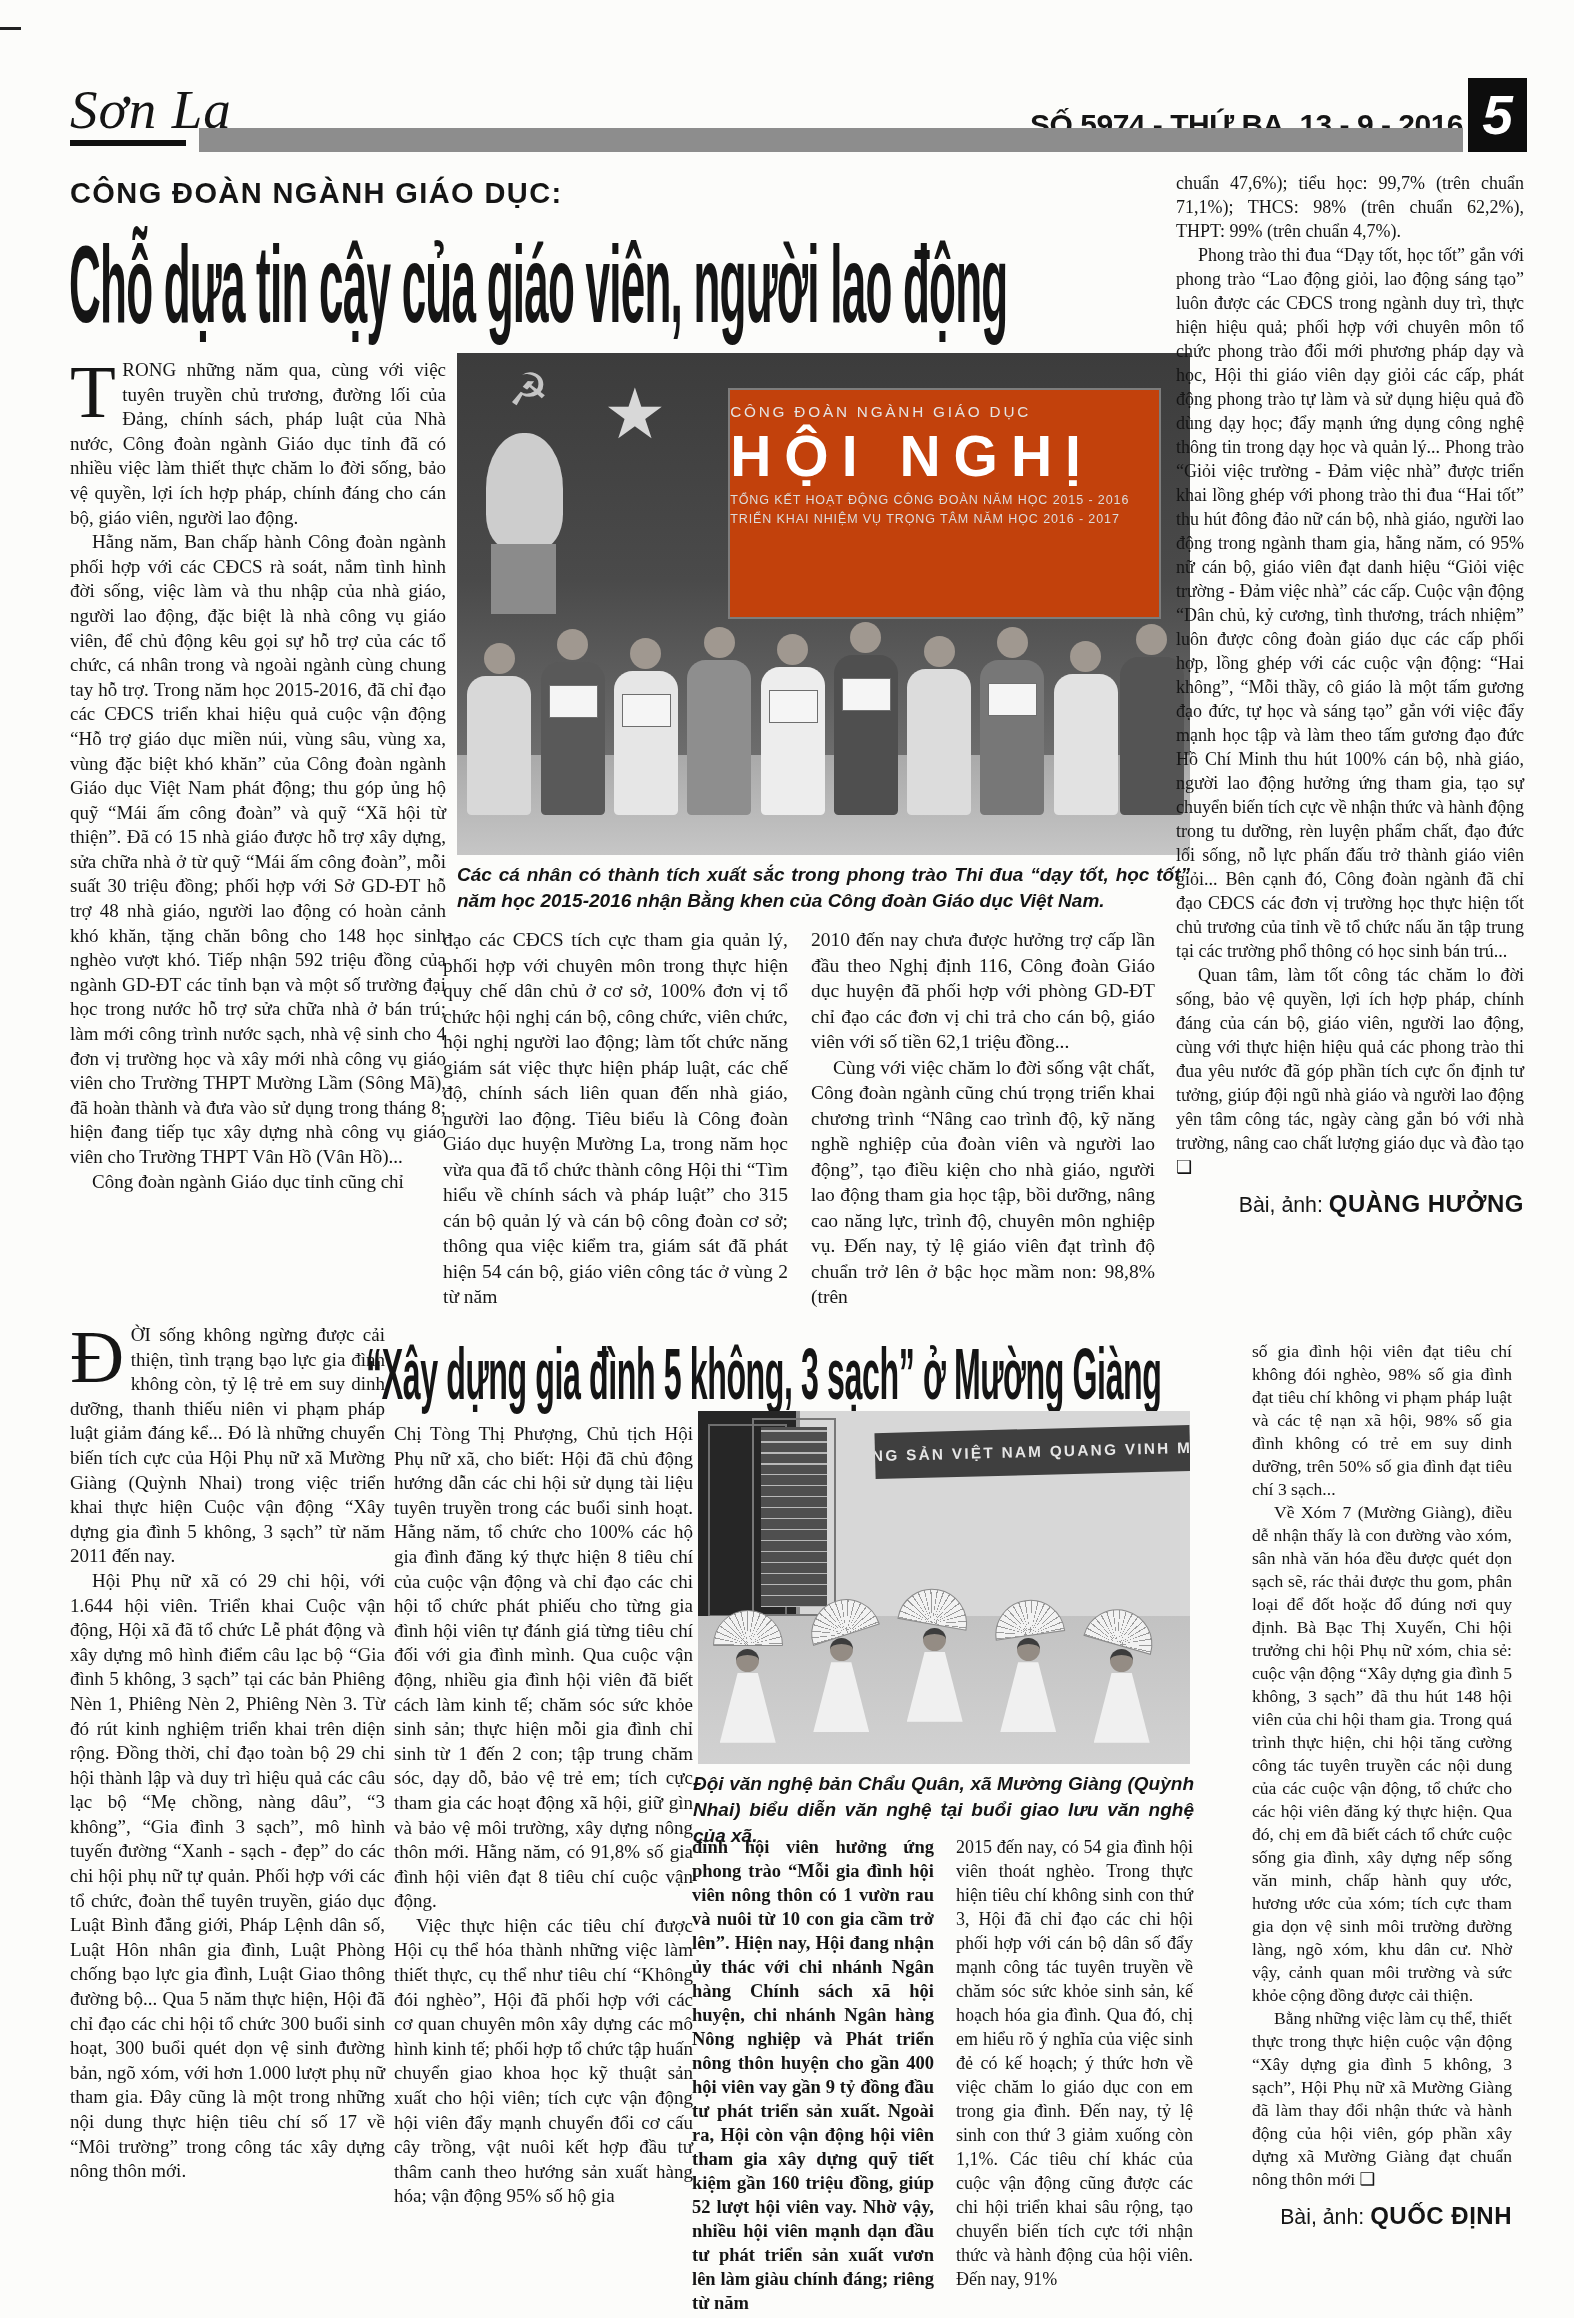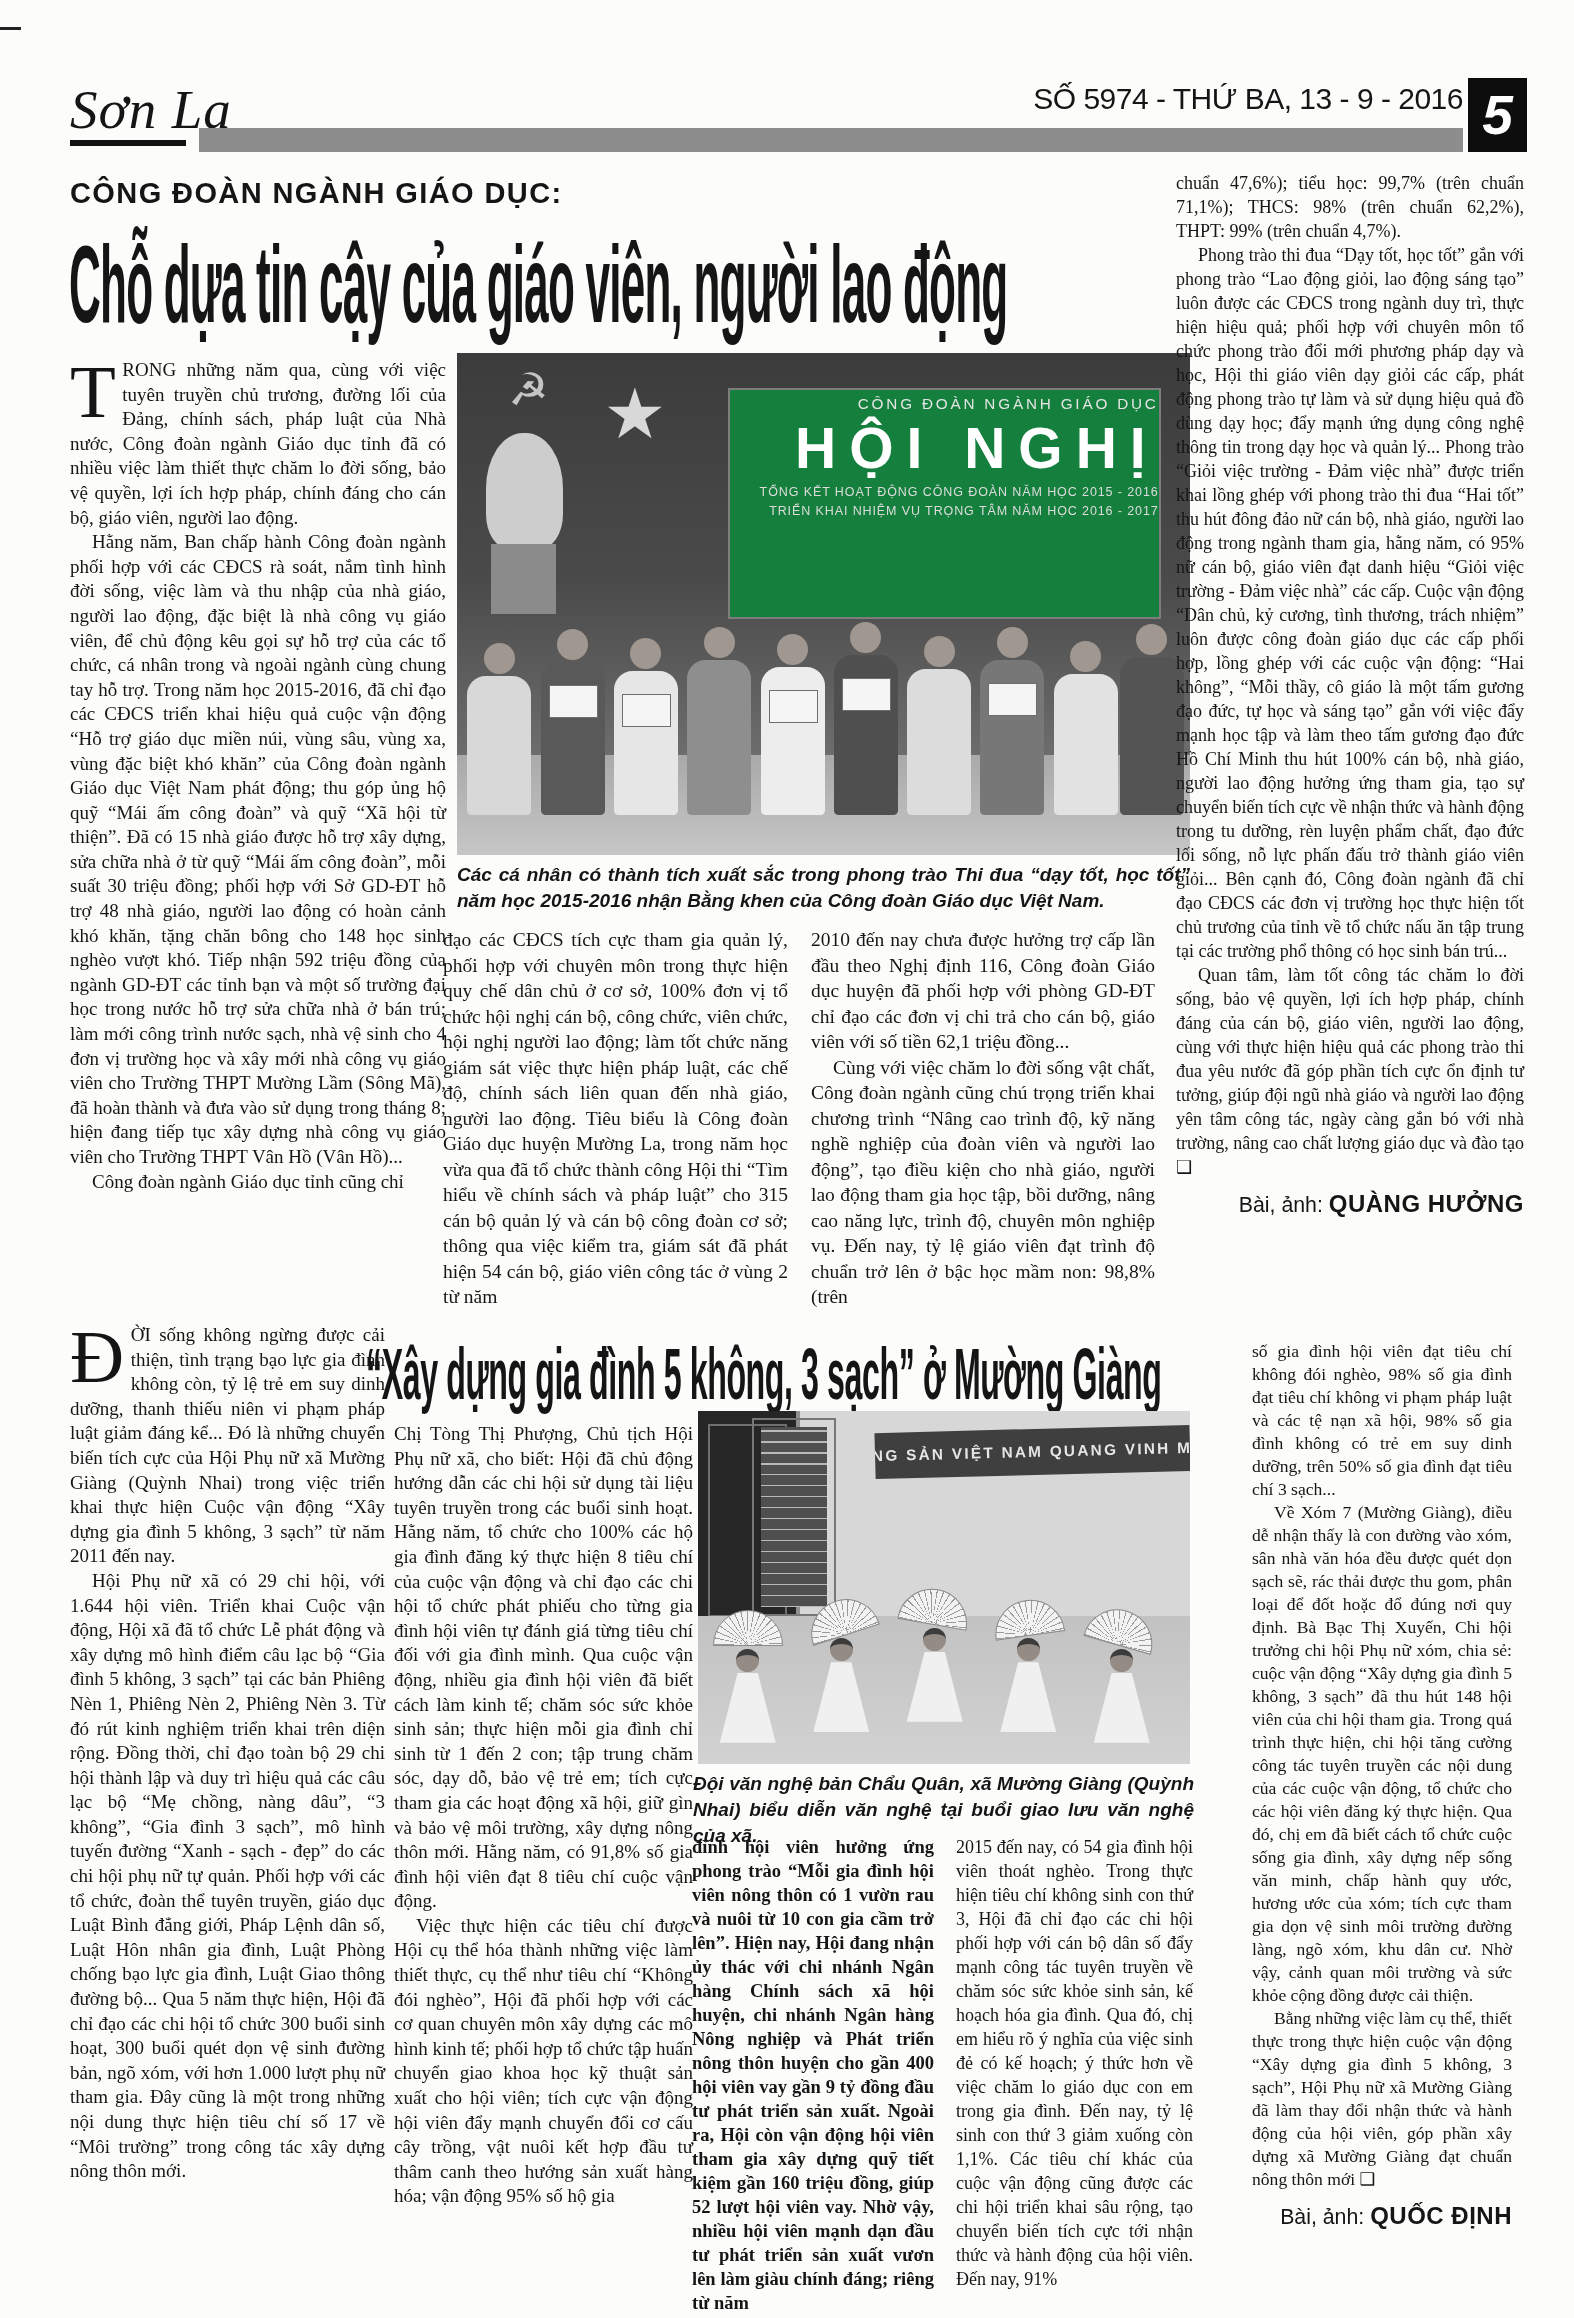--- a/index.html
+++ b/index.html
@@ -5,22 +5,22 @@
   html,body{margin:0;padding:0;background:#e8e8e6;}
   #page{position:relative;width:1574px;height:2327px;background:#fcfcfa;overflow:hidden;
         font-family:"Liberation Serif",serif;color:#151515;}
   .abs{position:absolute;}
 
   
   .crop-mark{left:0;top:27px;width:21.3px;height:2.8px;background:#222;}
   .masthead{left:70px;top:78px;font-family:"Liberation Serif",serif;font-style:italic;
             font-weight:normal;font-size:55px;letter-spacing:0.9px;}
   .masthead-bar{left:70px;top:140px;width:116px;height:6px;background:#111;}
-  .issue{left:881px;top:82px;width:582px;text-align:right;font-family:"Liberation Sans",sans-serif;
-         font-weight:normal;font-size:30px;letter-spacing:-0.5px;white-space:nowrap;}
+  .issue{left:881px;top:108px;width:582px;text-align:right;font-family:"Liberation Sans",sans-serif;
+         font-weight:bold;font-size:30px;letter-spacing:-0.5px;white-space:nowrap;}
   .gray-bar{left:199px;top:128px;width:1264px;height:24px;background:#8d8d8d;}
   .pagenum-box{left:1468px;top:78px;width:59px;height:74px;background:#0d0d0d;color:#fff;
                display:flex;align-items:center;justify-content:center;
                font-family:"Liberation Sans",sans-serif;font-weight:bold;font-style:italic;font-size:55px;}
 
   
   .kicker{left:70px;top:177px;font-family:"Liberation Sans",sans-serif;font-weight:bold;
           font-size:29px;letter-spacing:1.4px;white-space:nowrap;}
   .headline1{left:69px;top:217px;height:144px;}
   .headline1 .hl{display:inline-block;transform:scaleX(.40);transform-origin:left top;
@@ -51,23 +51,23 @@
   .photo1{left:457px;top:353px;width:733px;height:502px;}
   .ph1-backdrop{position:absolute;inset:0 0 18% 0;
      background:linear-gradient(180deg,#3c3c3c 0%,#4a4a4a 55%,#6f6f6f 100%);}
   .ph1-floor{position:absolute;left:0;right:0;bottom:0;height:20%;
      background:linear-gradient(180deg,#a9a9a9,#c6c6c6);}
   .ph1-statue{position:absolute;left:4%;top:16%;width:77px;height:116px;background:#cdcdcd;
      border-radius:48% 48% 30% 30%;}
   .ph1-pedestal{position:absolute;left:4.6%;top:38%;width:65px;height:70px;background:#8b8b8b;}
   .ph1-star{position:absolute;left:20%;top:4%;font-size:70px;color:#d8d8d8;font-family:"DejaVu Sans",sans-serif;}
   .ph1-hs{position:absolute;left:7%;top:2%;font-size:45px;color:#c4c4c4;font-family:"DejaVu Sans",sans-serif;}
-  .ph1-banner{position:absolute;left:37%;top:7%;width:59%;height:46%;background:#15803d;
-     border:2.8px solid #7d7d7d;color:#f2f2f2;text-align:right;
-     font-family:"Liberation Sans",sans-serif;padding-top:5px;box-sizing:border-box;}
+  .ph1-banner{position:absolute;left:37%;top:7%;width:59%;height:46%;background:#c2410c;
+     border:2.8px solid #7d7d7d;color:#f2f2f2;text-align:left;
+     font-family:"Liberation Sans",sans-serif;padding-top:13px;box-sizing:border-box;}
   .ph1-banner-org{font-size:15.3px;letter-spacing:2.8px;color:#e4e4e4;}
   .ph1-banner-title{font-size:57px;font-weight:bold;letter-spacing:13px;line-height:70px;color:#ffffff;}
   .ph1-banner-sub{font-size:12.5px;letter-spacing:0.9px;color:#dcdcdc;line-height:18.5px;}
   .person{position:absolute;bottom:8%;width:70px;}
   .person .head{width:31px;height:31px;border-radius:50%;background:#a09890;margin:0 auto 1.9px;}
   .person .torso{width:64px;margin:0 auto;border-radius:18.5px 18.5px 4.6px 4.6px;background:var(--tone,#ddd);}
   .person .cert{position:absolute;top:56px;left:11px;width:47px;height:31px;background:#f5f5f5;
      border:1.4px solid #6e6e6e;}
 
   

